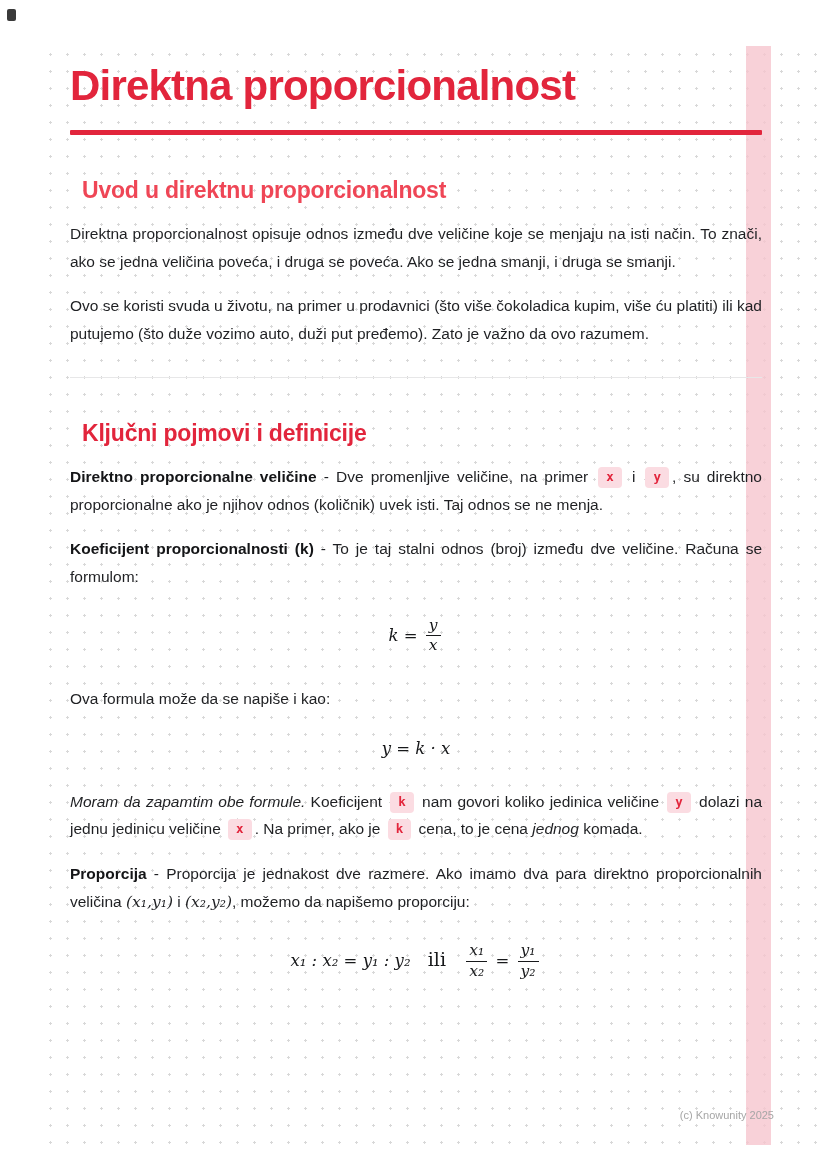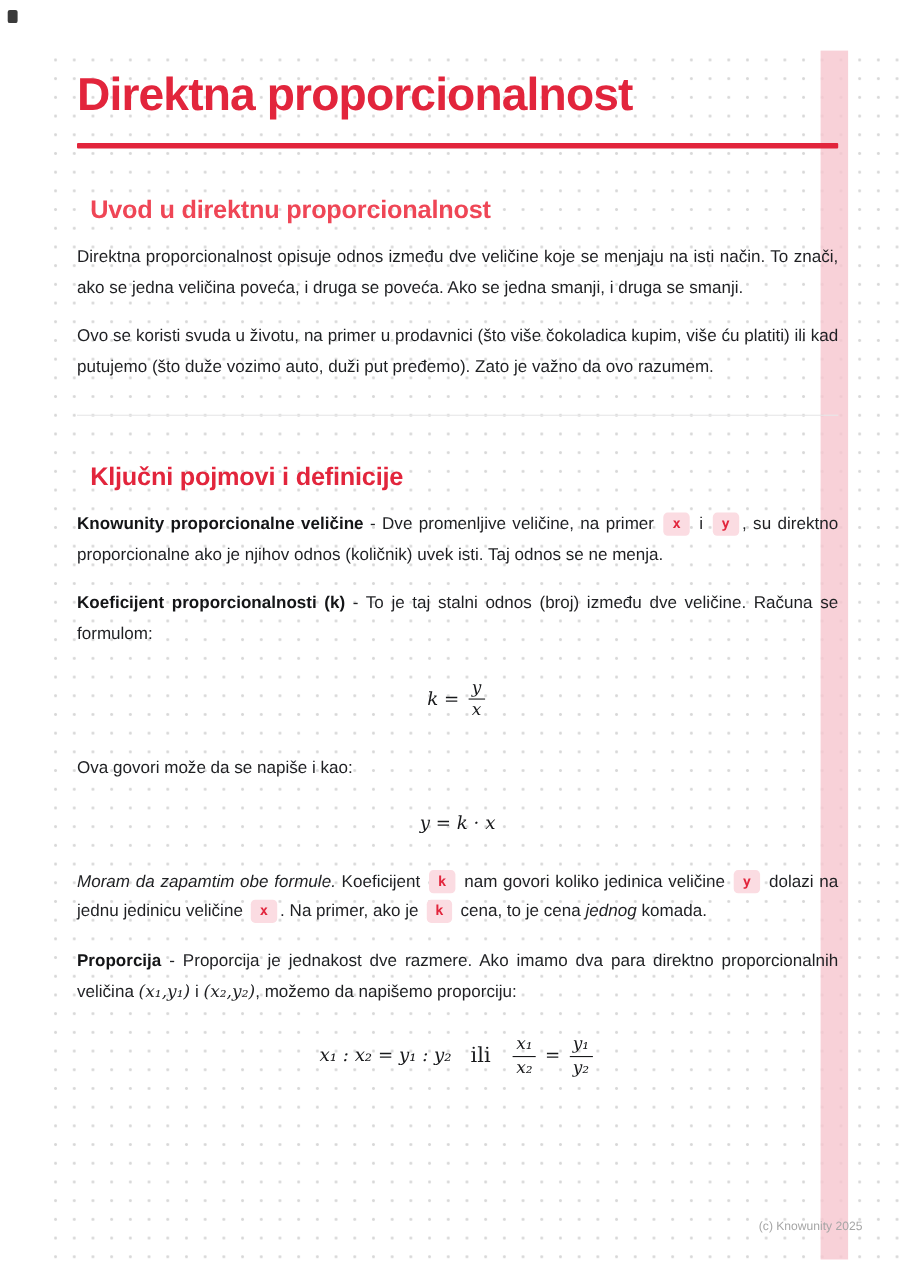--- a/index.html
+++ b/index.html
@@ -82,21 +82,21 @@
   .frac{
     display:inline-block;vertical-align:middle;
     text-align:center;line-height:1.15;font-size:15.5px;
     margin:0 3px;
   }
   .frac .num{display:block;border-bottom:1px solid #17181a;padding:0 3px 1px;}
   .frac .den{display:block;padding-top:1px;}
   .upright{font-style:normal;font-size:19px;padding:0 12px;margin-top:16px;}
   .math{font-family:"DejaVu Serif","Liberation Serif",serif;font-style:italic;}
   .footer-credit{
-    position:absolute;right:44px;bottom:50px;
+    position:absolute;right:54px;bottom:50px;
     font-size:11px;color:var(--footer_gray,#a6a6a6);
     z-index:2;
   }
 </style>
 </head>
 <body>
 
 <div class="page">
   <div class="dots"></div>
   <div class="stripe"></div>
@@ -109,31 +109,31 @@
 
     <h2 class="section-heading">Uvod u direktnu proporcionalnost</h2>
 
     <p>Direktna proporcionalnost opisuje odnos između dve veličine koje se menjaju na isti način. To znači, ako se jedna veličina poveća, i druga se poveća. Ako se jedna smanji, i druga se smanji.</p>
     <p>Ovo se koristi svuda u životu, na primer u prodavnici (što više čokoladica kupim, više ću platiti) ili kad putujemo (što duže vozimo auto, duži put pređemo). Zato je važno da ovo razumem.</p>
 
     <hr class="divider">
 
     <h2 class="section-heading darker">Ključni pojmovi i definicije</h2>
 
-    <p><strong>Knowunity proporcionalne veličine</strong><span> - Dve promenljive veličine, na primer </span><span class="chip">x</span><span> i </span><span class="chip">y</span><span>, su direktno proporcionalne ako je njihov odnos (količnik) uvek isti. Taj odnos se ne menja.</span></p>
+    <p><strong>Direktno proporcionalne veličine</strong><span> - Dve promenljive veličine, na primer </span><span class="chip">x</span><span> i </span><span class="chip">y</span><span>, su direktno proporcionalne ako je njihov odnos (količnik) uvek isti. Taj odnos se ne menja.</span></p>
 
     <p><strong>Koeficijent proporcionalnosti (k)</strong><span> - To je taj stalni odnos (broj) između dve veličine. Računa se formulom:</span></p>
 
     <div class="formula">
       <span>k</span>
       <span>=</span>
       <span class="frac"><span class="num">y</span><span class="den">x</span></span>
     </div>
 
-    <p>Ova govori može da se napiše i kao:</p>
+    <p>Ova formula može da se napiše i kao:</p>
 
     <div class="formula">y = k · x</div>
 
     <p><em>Moram da zapamtim obe formule.</em><span> Koeficijent </span><span class="chip">k</span><span> nam govori koliko jedinica veličine </span><span class="chip">y</span><span> dolazi na jednu jedinicu veličine </span><span class="chip">x</span><span>. Na primer, ako je </span><span class="chip">k</span><span> cena, to je cena </span><em>jednog</em><span> komada.</span></p>
 
     <p><strong>Proporcija</strong><span> - Proporcija je jednakost dve razmere. Ako imamo dva para direktno proporcionalnih veličina </span><span class="math">(x₁,y₁)</span><span> i </span><span class="math">(x₂,y₂)</span><span>, možemo da napišemo proporciju:</span></p>
 
     <div class="formula">
       <span>x₁ : x₂ = y₁ : y₂</span>
       <span class="upright">ili</span>

